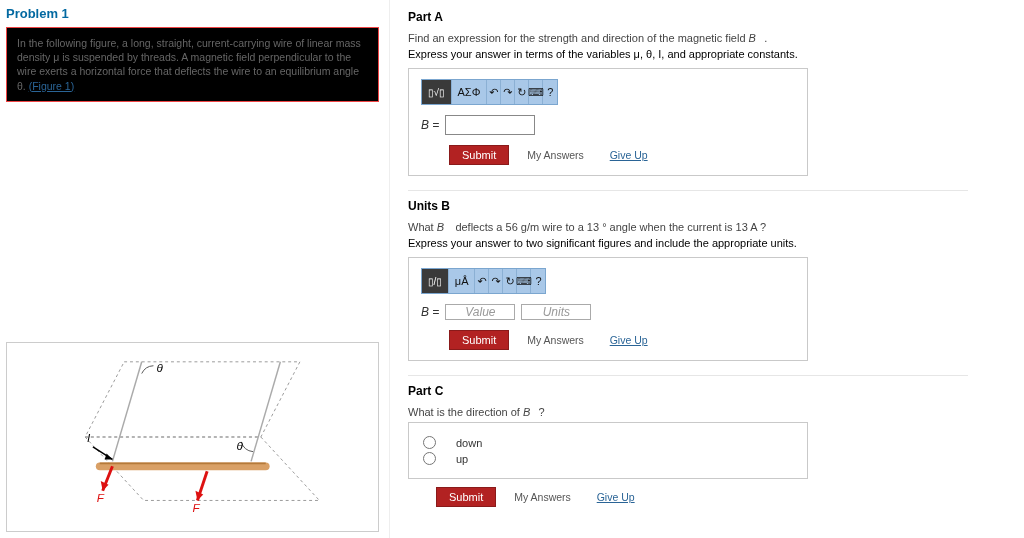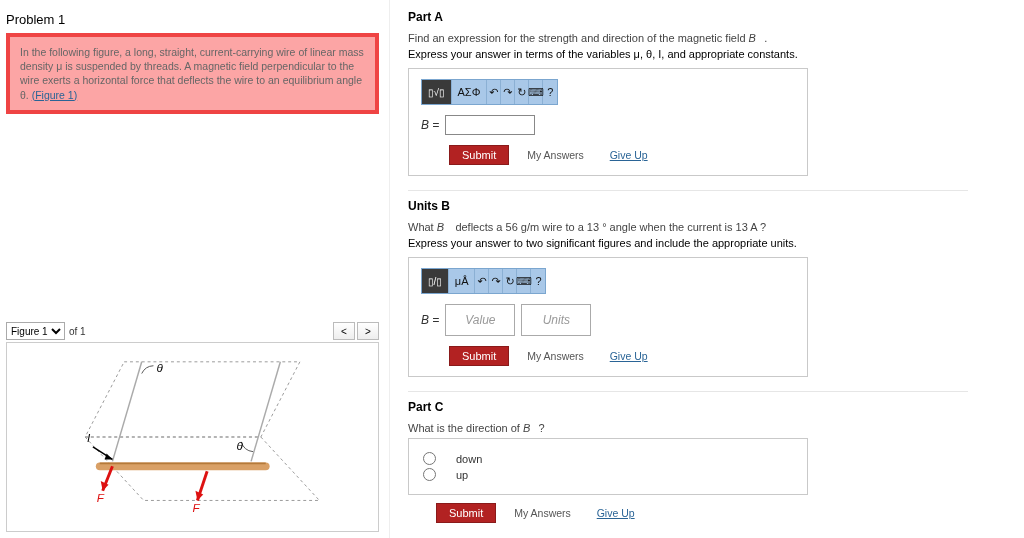--- a/index.html
+++ b/index.html
@@ -23,28 +23,27 @@
     display: flex;
     flex-direction: column;
   }
   .right-col {
     flex: 1;
     padding: 6px 10px 6px 18px;
     overflow: hidden;
   }
   .prob-title {
     font-size: 13px;
-    font-weight: normal;
-    color: #000000;
+    font-weight: bold;
+    color: #0369a1;
     margin-bottom: 6px;
-    margin-top: 6px;
   }
   .intro-box {
-    background: #fca5a5;
-    border: 4px solid #ef4444;
+    background: #000000;
+    border: 1px solid #ef4444;
     padding: 8px 10px;
     font-size: 10.5px;
     color: #666;
     line-height: 1.35;
   }
   .intro-box a { color: #2a6496; text-decoration: underline; }
   .spacer { flex: 1; }
   .figure-wrap { margin-top: auto; }
   .fig-bar {
     display: flex;
@@ -117,21 +116,21 @@
   .tb-cell:last-child { border-right: none; }
   .tb-icon { width: 14px; text-align:center; }
 
   .eq-row { display: flex; align-items: center; gap: 6px; margin-bottom: 10px; }
   .eq-label { font-style: italic; font-size: 12px; }
   .ans-input {
     border: 1px solid #888; height: 20px; width: 90px;
     font-size: 11px; padding: 1px 3px;
   }
   .placeholder-input {
-    border: 1px solid #aaa; height: 32px;
+    border: 1px solid #aaa; height: 16px;
     font-size: 12px; color:#999; font-style: italic;
     display:flex; align-items:center; justify-content:center;
     padding: 0 10px;
   }
   .value-box { width: 70px; }
   .units-box { width: 70px; }
 
   .action-row { display:flex; align-items:center; gap: 18px; margin-top:4px; }
   .submit-btn {
     background: #b22222;
@@ -162,30 +161,20 @@
   <div class="left-col">
     <div class="prob-title">Problem 1</div>
     <div class="intro-box">
       <span>In the following figure, a long, straight, current-carrying wire of linear mass density μ is suspended by threads. A magnetic field perpendicular to the wire exerts a horizontal force that deflects the wire to an equilibrium angle θ.</span>
       <a href="#">(Figure 1)</a>
     </div>
 
     <div class="spacer"></div>
 
     <div class="figure-wrap">
-      <div class="fig-bar">
-        <select class="fig-select">
-          <option>Figure 1</option>
-        </select>
-        <span class="of-text">of 1</span>
-        <div class="nav-group">
-          <button class="nav-btn">&lt;</button>
-          <button class="nav-btn">&gt;</button>
-        </div>
-      </div>
       <div class="figure-canvas">
         <svg viewBox="0 0 380 190">
 
           <polygon points="120,18 300,18 260,95 80,95" fill="none" stroke="#999" stroke-dasharray="3 3"></polygon>
 
           <polygon points="80,95 260,95 320,160 140,160" fill="none" stroke="#999" stroke-dasharray="3 3"></polygon>
 
           <line x1="138" y1="18" x2="108" y2="120" stroke="#aaa" stroke-width="1.5"></line>
           <line x1="280" y1="18" x2="250" y2="120" stroke="#aaa" stroke-width="1.5"></line>
 

